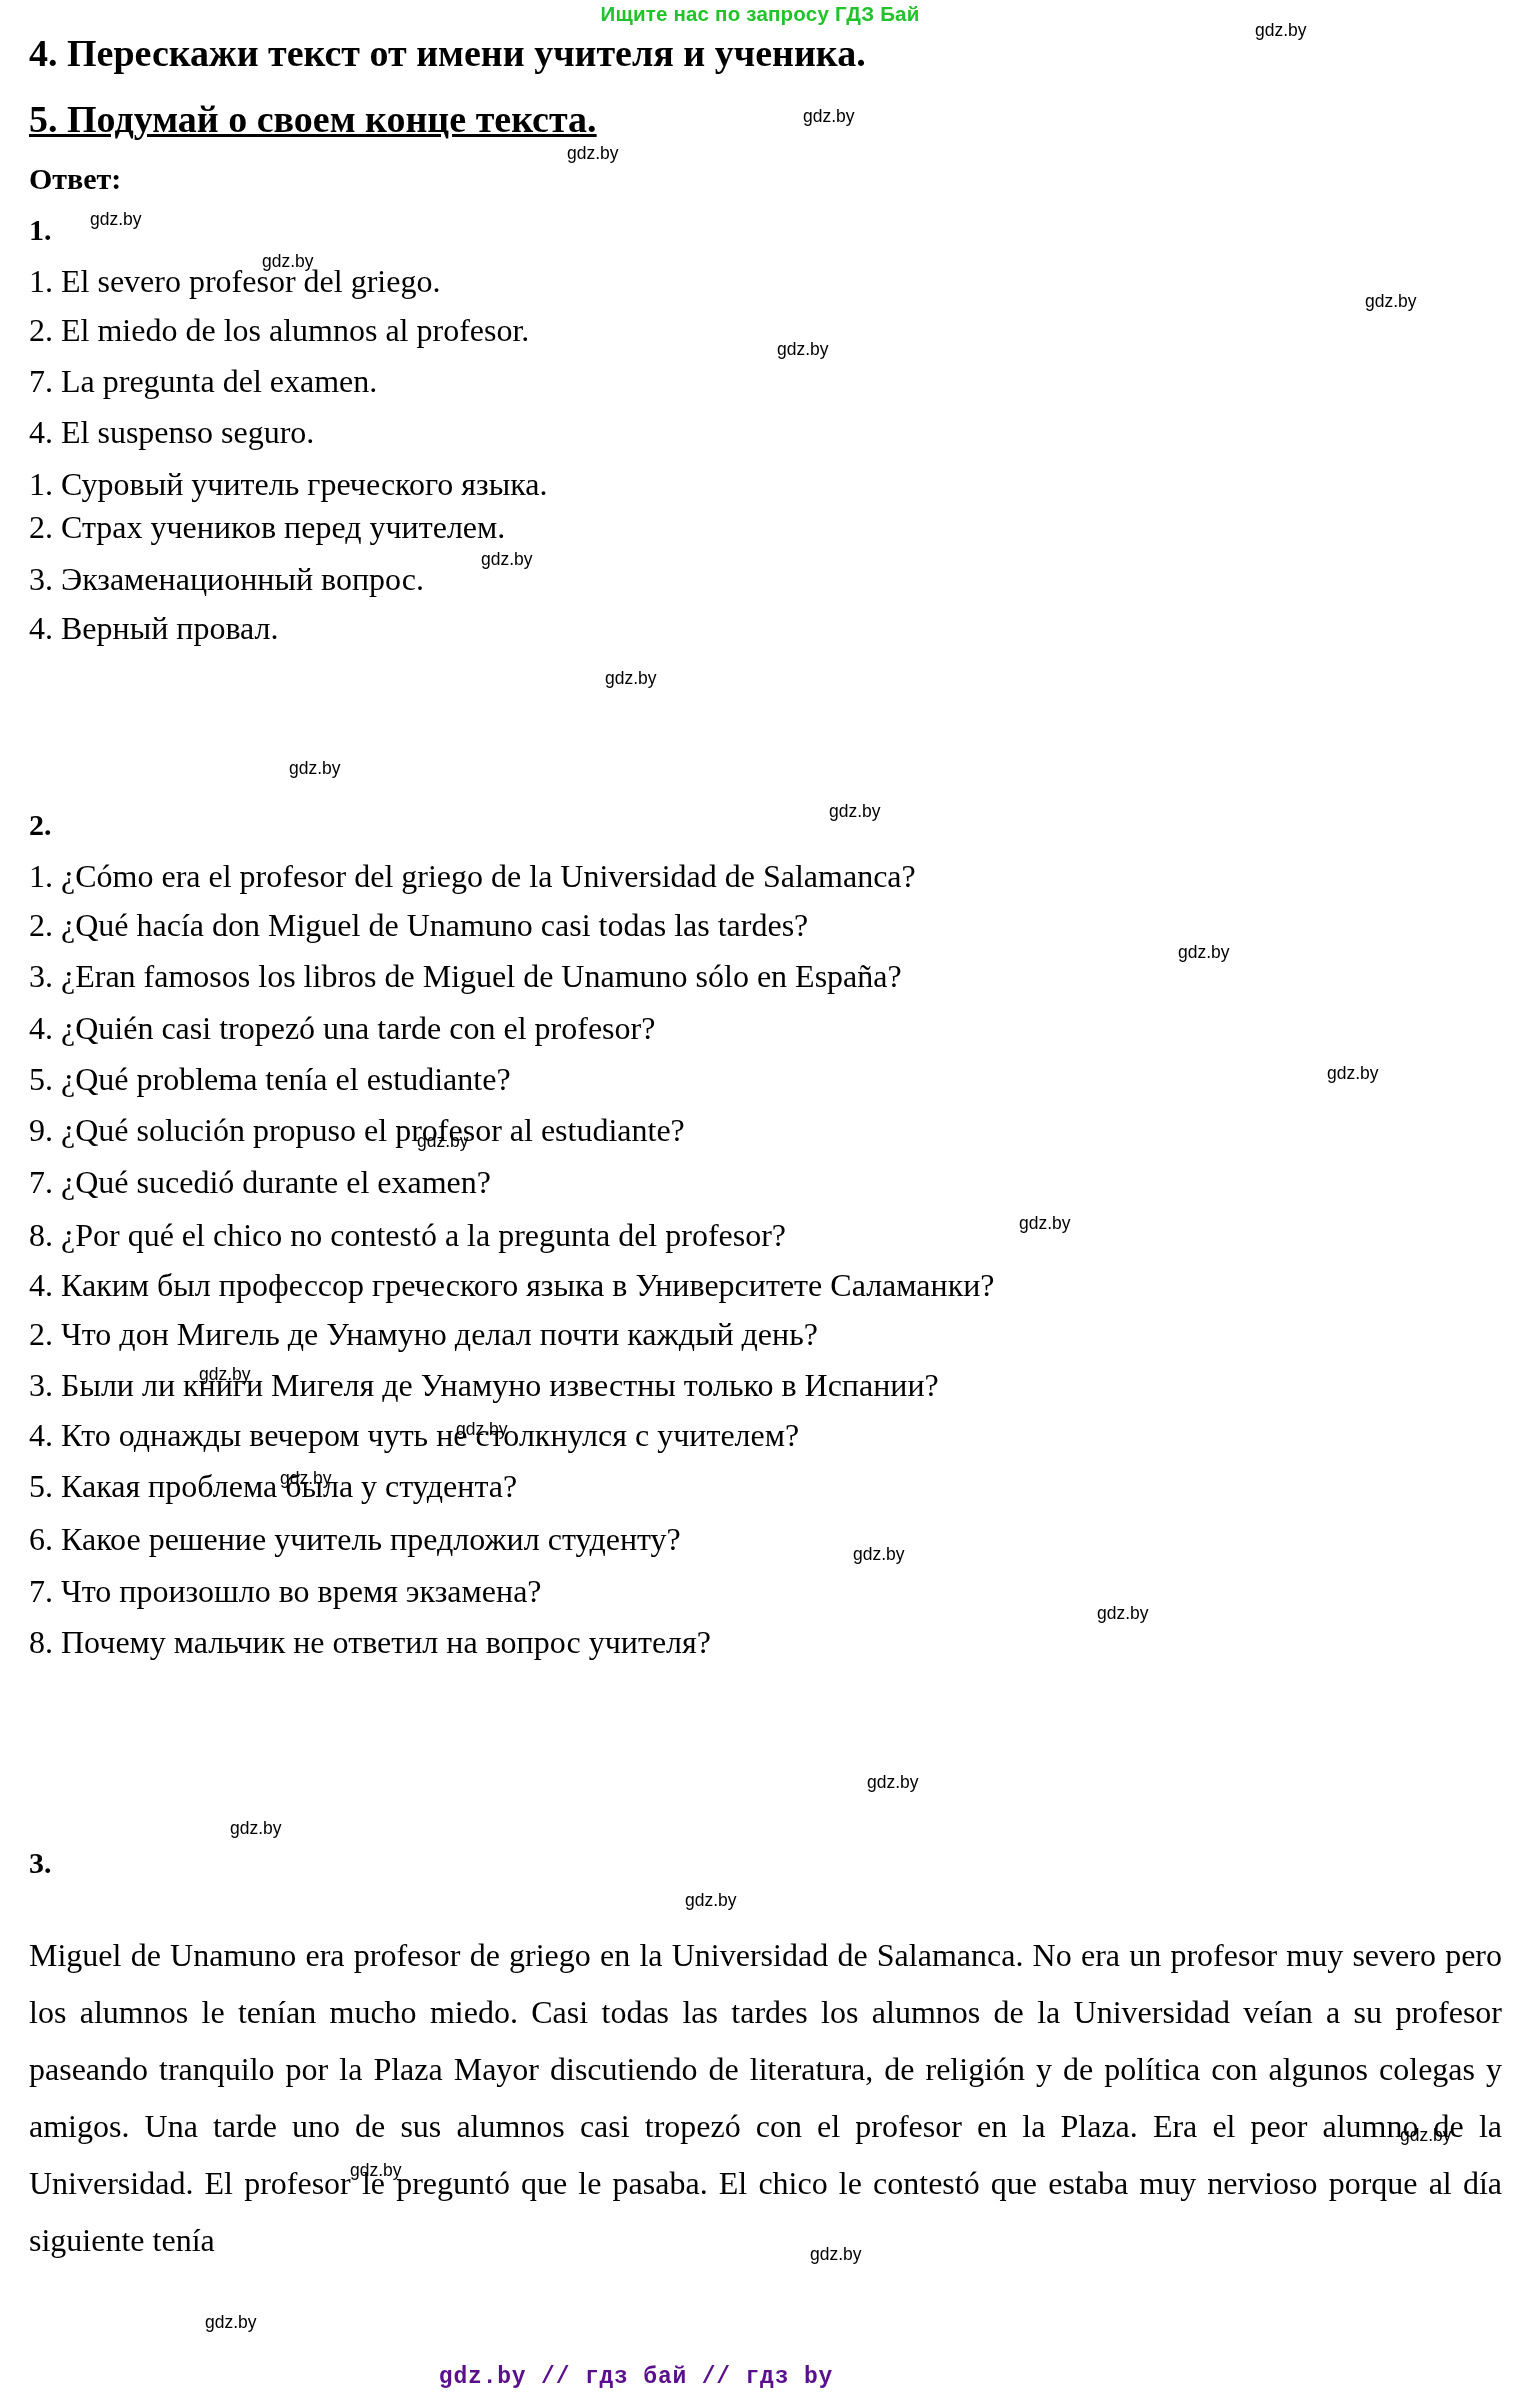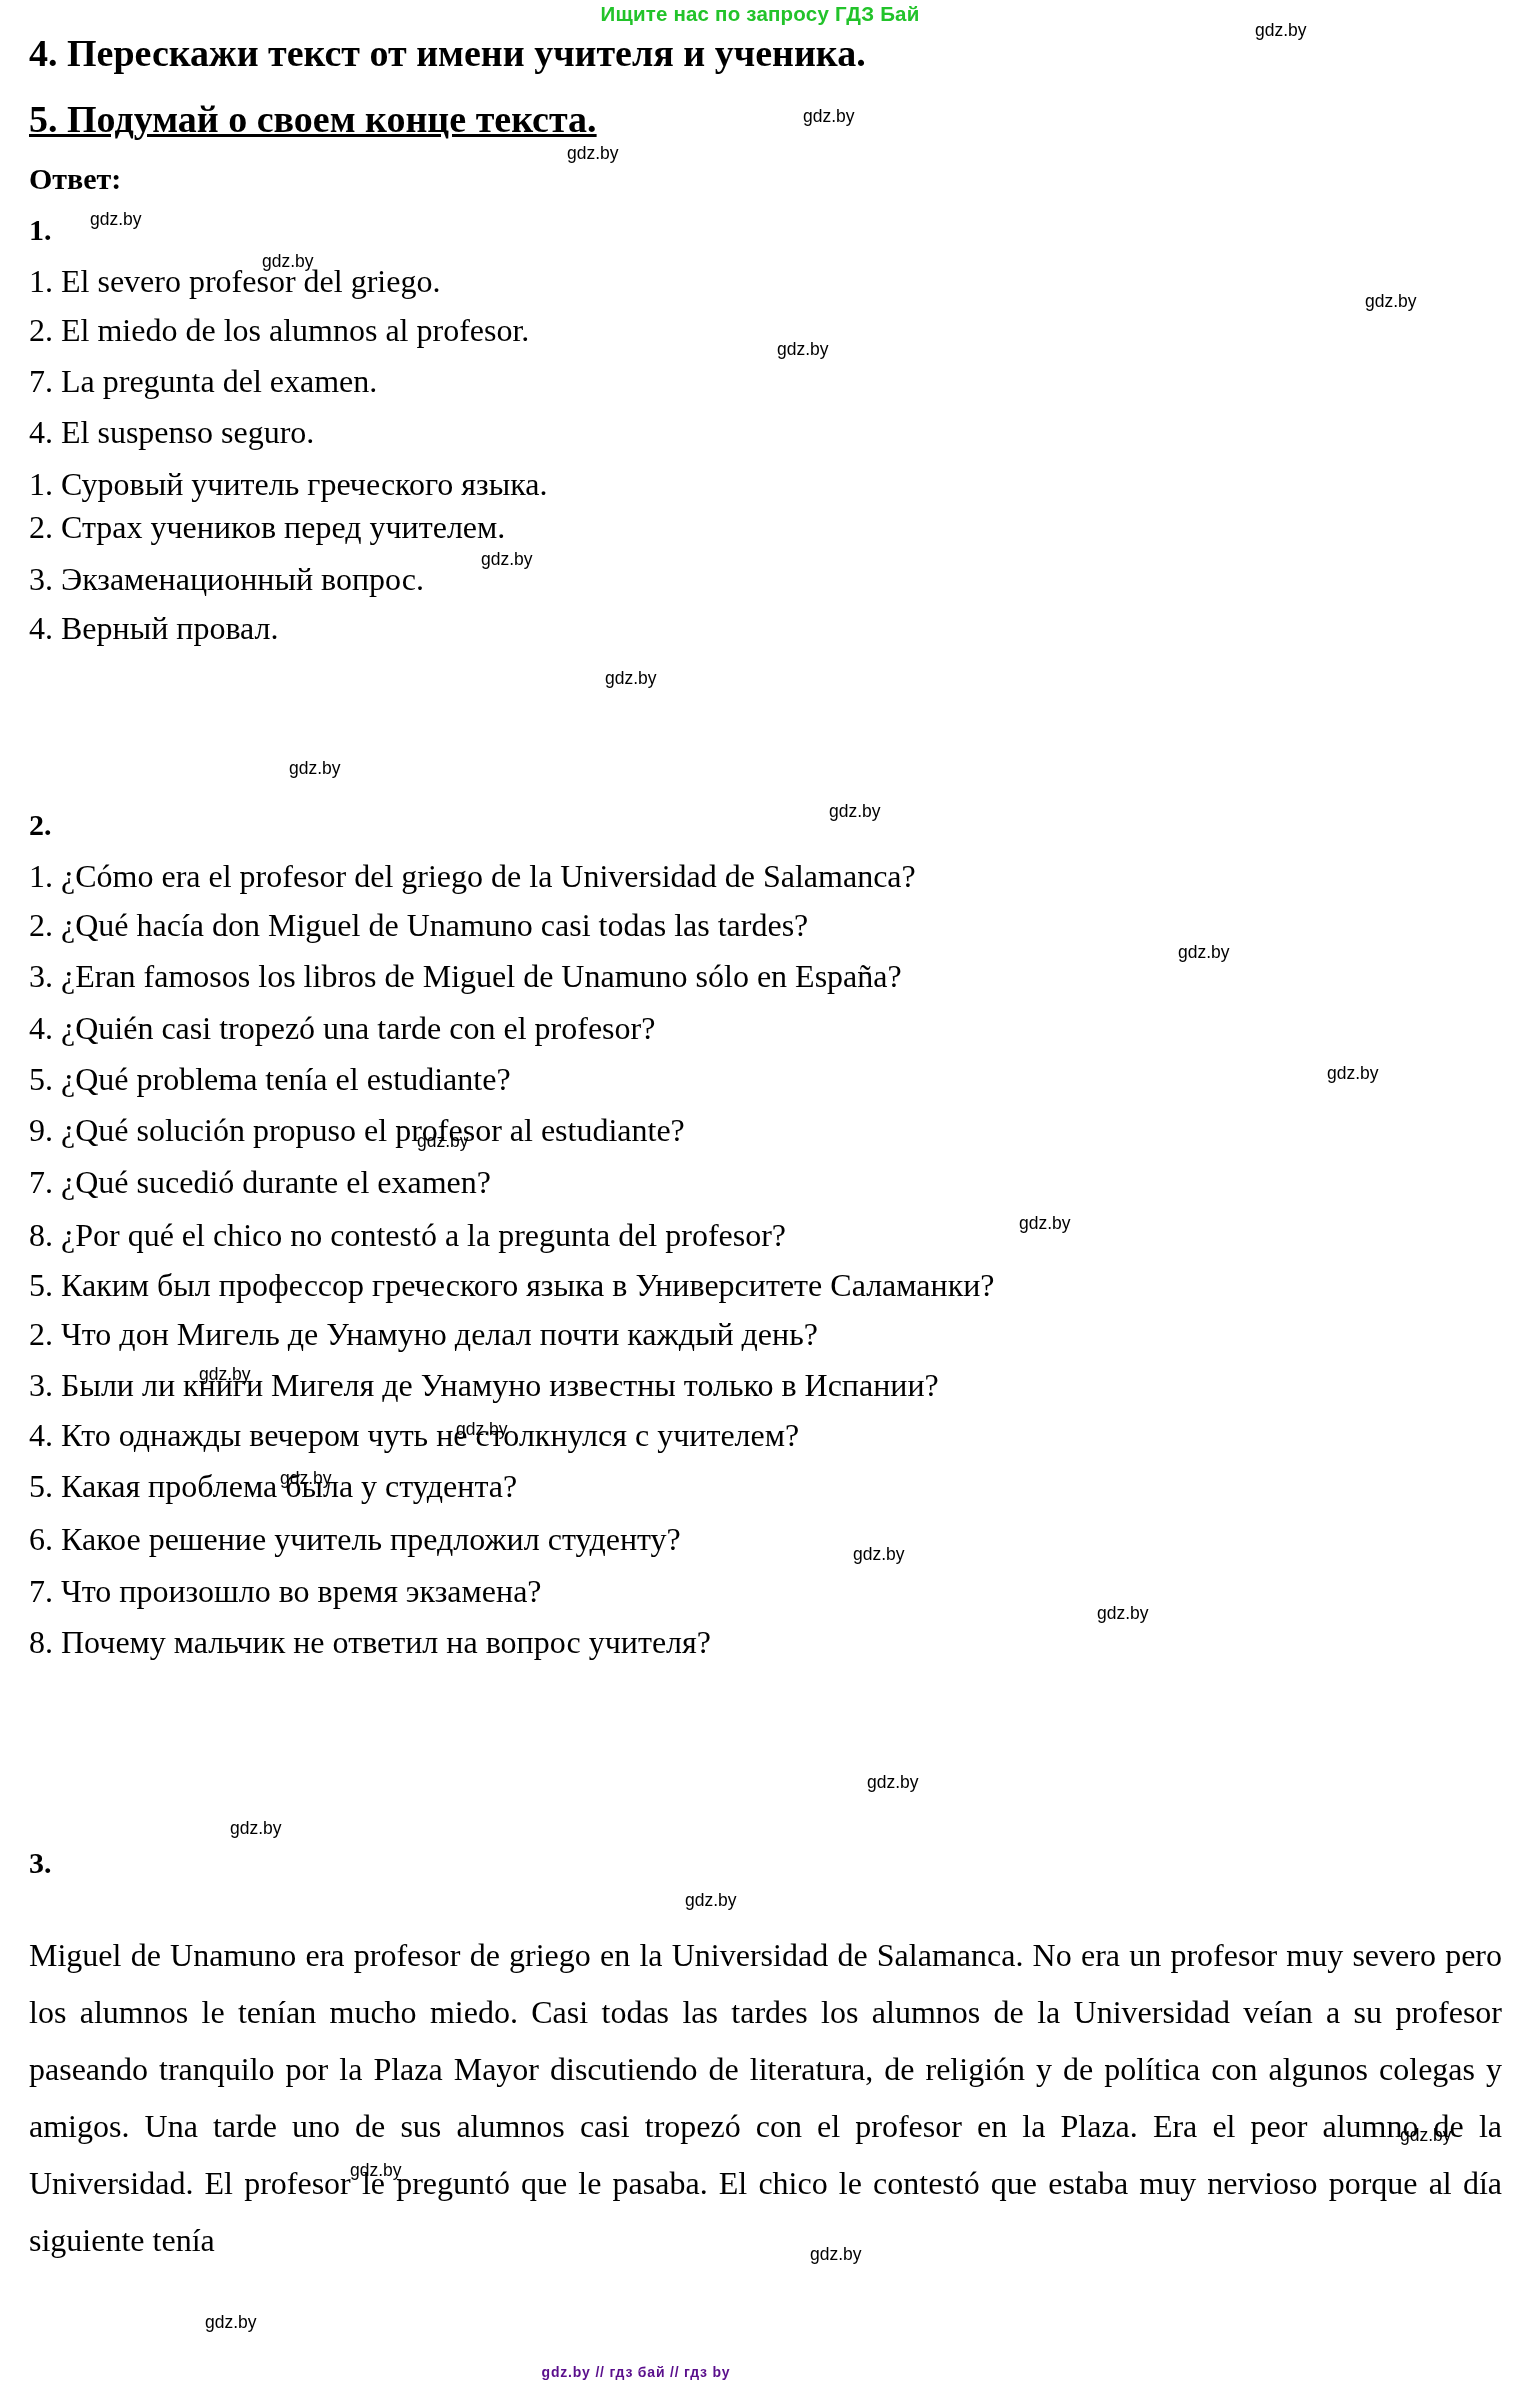--- a/index.html
+++ b/index.html
@@ -103,22 +103,22 @@
   }
   .para p { margin: 0; }
 
   
   .footer {
     position: absolute;
     left: 0;
     top: 2364px;
     width: 1272px;
     text-align: center;
-    font-family: Liberation Sans, sans-serif;
-    font-size: 14px;
+    font-family: Liberation Mono, monospace;
+    font-size: 23px;
     font-weight: bold;
     letter-spacing: 0.8px;
   }
 </style>
 </head>
 <body>
 
 <div id="page">
 
   <div class="promo-banner" style="color: rgb(34, 195, 42);">
@@ -177,21 +177,21 @@
 
     <div class="line" style="top:860px">1.  ¿Cómo era el profesor del griego de la Universidad de Salamanca?</div>
     <div class="line" style="top:909px">2. ¿Qué hacía don Miguel de Unamuno casi todas las tardes?</div>
     <div class="line" style="top:960px">3. ¿Eran famosos los libros de Miguel de Unamuno sólo en España?</div>
     <div class="line" style="top:1012px">4. ¿Quién casi tropezó una tarde con el profesor?</div>
     <div class="line" style="top:1063px">5. ¿Qué problema tenía el estudiante?</div>
     <div class="line" style="top:1114px">9. ¿Qué solución propuso el profesor al estudiante?</div>
     <div class="line" style="top:1166px">7. ¿Qué sucedió durante el examen?</div>
     <div class="line" style="top:1219px">8. ¿Por qué el chico no contestó a la pregunta del profesor?</div>
 
-    <div class="line" style="top:1269px">5. Каким был профессор греческого языка в Университете Саламанки?</div>
+    <div class="line" style="top:1269px">4. Каким был профессор греческого языка в Университете Саламанки?</div>
     <div class="line" style="top:1318px">2. Что дон Мигель де Унамуно делал почти каждый день?</div>
     <div class="line" style="top:1369px">3. Были ли книги Мигеля де Унамуно известны только в Испании?</div>
     <div class="line" style="top:1419px">4. Кто однажды вечером чуть не столкнулся с учителем?</div>
     <div class="line" style="top:1470px">5. Какая проблема была у студента?</div>
     <div class="line" style="top:1523px">6. Какое решение учитель предложил студенту?</div>
     <div class="line" style="top:1575px">7. Что произошло во время экзамена?</div>
     <div class="line" style="top:1626px">8. Почему мальчик не ответил на вопрос учителя?</div>
 
     <div class="sec-num n3">3.</div>
     <div class="para">

